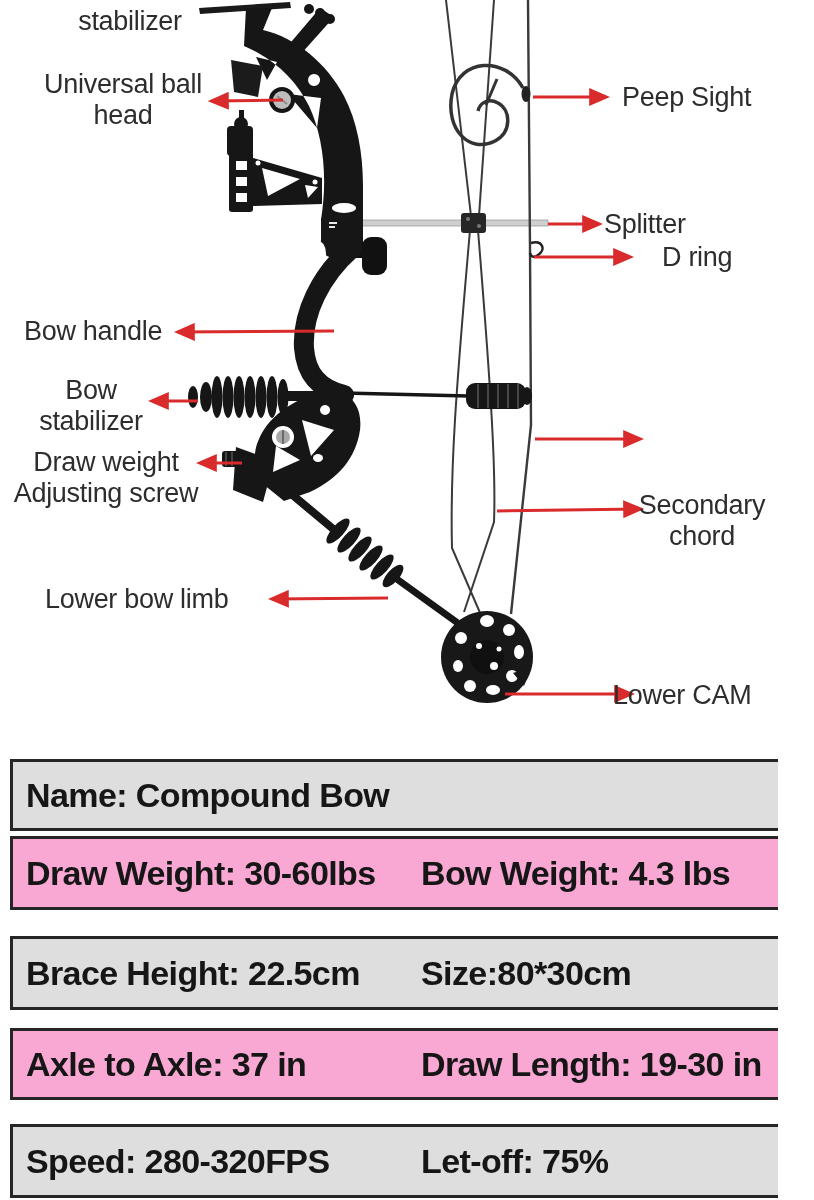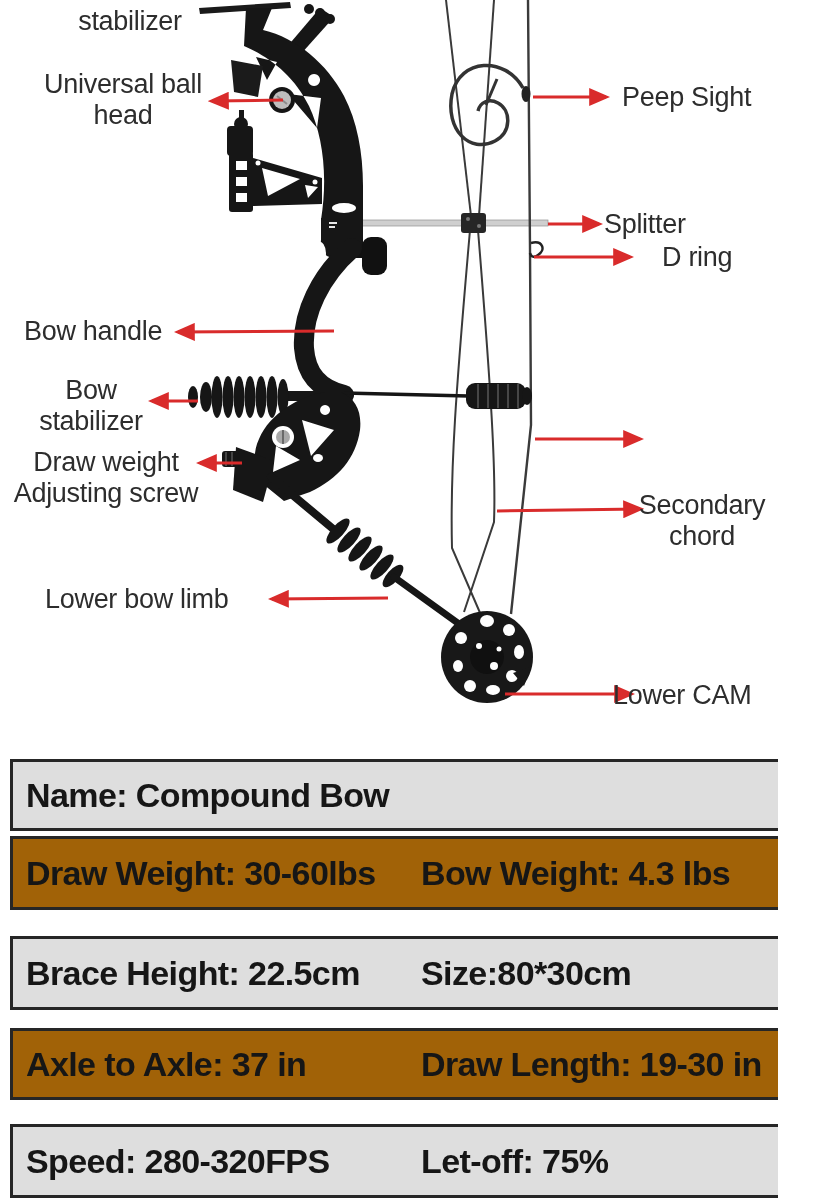--- a/index.html
+++ b/index.html
@@ -6,21 +6,21 @@
   .page{position:relative;width:778px;height:1200px;background:#fff;overflow:hidden;
         font-family:"Liberation Sans",sans-serif;}
   
   .diagram{position:absolute;left:0;top:0;width:814px;height:735px;}
   .bow-svg{position:absolute;left:0;top:0;}
   .dlabel{position:absolute;font-size:27px;line-height:31px;letter-spacing:-0.3px;
           color:#2d2d2d;white-space:pre-line;}
   .dlabel.center{text-align:center;}
   
   .spec-row{position:absolute;left:10px;width:791px;box-sizing:border-box;
-            border:3px solid #262626;background:#a16207;display:flex;align-items:center;}
+            border:3px solid #262626;background:#f9a8d4;display:flex;align-items:center;}
   .spec-row.shaded{background:#dedede;}
   .spec-cell{font-size:34px;font-weight:700;letter-spacing:-0.6px;color:#161616;
              white-space:nowrap;}
   .spec-cell.c1{position:absolute;left:13px;}
   .spec-cell.c2{position:absolute;left:408px;text-align:center;}
   .r1{top:741px;height:72px;margin-top:18px;}
   .r2{top:836px;height:74px;}
   .r3{top:936px;height:74px;}
   .r4{top:1028px;height:72px;}
   .r5{top:1124px;height:74px;}

